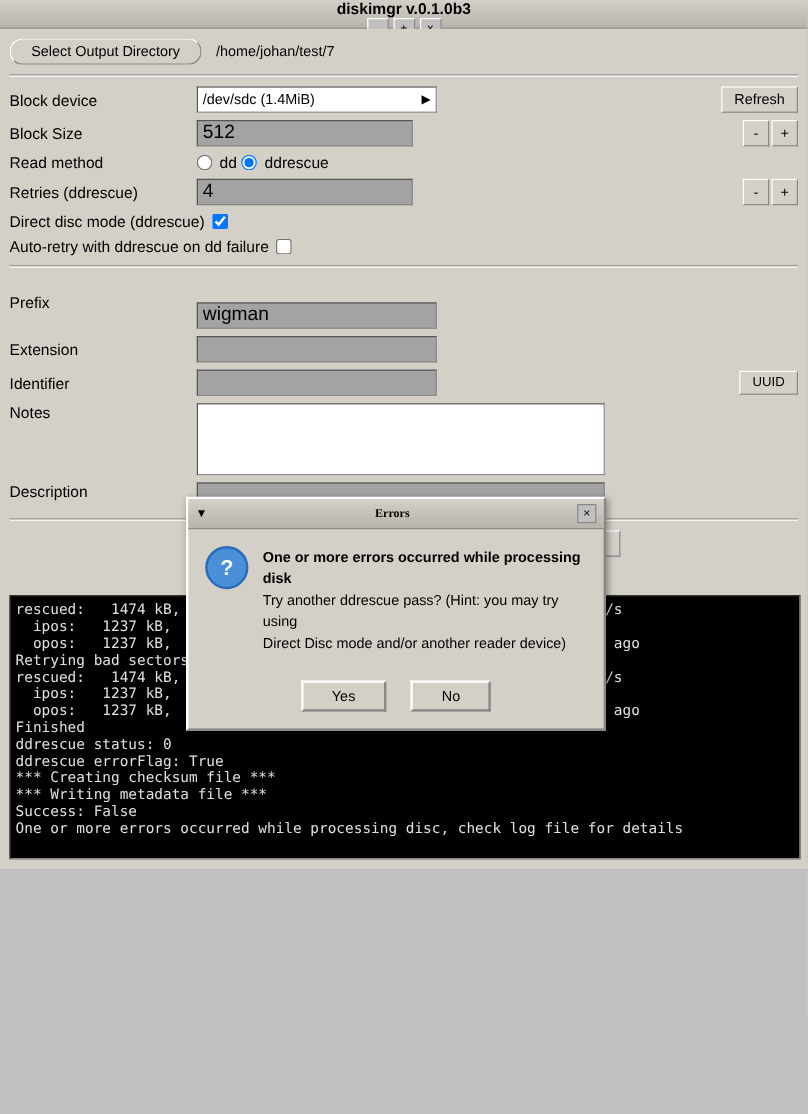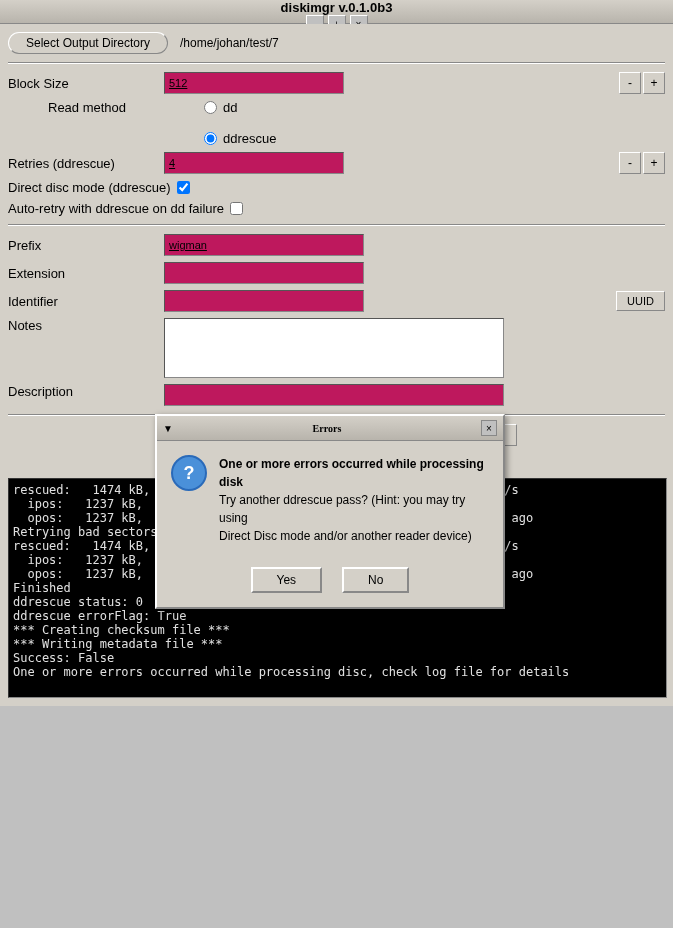--- a/index.html
+++ b/index.html
@@ -66,29 +66,28 @@
       background: #d4d0c8;
       border: 1px solid #888;
       border-top-color: #fff;
       border-left-color: #fff;
       padding: 3px 10px;
       cursor: pointer;
       font-size: 12px;
       color: #000;
     }
     .input-field {
-      background: #be185d;
+      background: #a3a3a3;
       border: 1px solid #888;
       border-top-color: #555;
       border-left-color: #555;
       padding: 2px 4px;
-      font-size: 11px;
+      font-size: 16px;
       color: #000;
       height: 22px;
-      text-decoration: underline;
     }
     .input-wide { width: 180px; }
     .path-display {
       background: #d4d0c8;
       padding: 2px 6px;
       font-size: 12px;
       color: #000;
       min-width: 200px;
     }
     .device-display {
@@ -124,22 +123,22 @@
       justify-content: center;
     }
     .separator {
       border: none;
       border-top: 1px solid #888;
       border-bottom: 1px solid #fff;
       margin: 8px 0;
     }
     .radio-group {
       display: flex;
-      flex-direction: column;
-      gap: 16px;
+      flex-direction: row;
+      gap: 4px;
     }
     .radio-row {
       display: flex;
       align-items: center;
       gap: 6px;
     }
     .text-area {
       background: #fff;
       border: 1px solid #888;
       border-top-color: #555;
@@ -281,31 +280,39 @@
 
 <div class="main-content">
 
   <div class="row">
     <button class="btn" style="min-width:160px;border-radius:11px;">Select Output Directory</button>
     <span class="path-display">/home/johan/test/7</span>
   </div>
 
   <hr class="separator">
 
+  <div class="row">
+    <span class="label">Block device</span>
+    <div class="device-display">
+      <span>/dev/sdc (1.4MiB)</span>
+      <span style="cursor:pointer;font-size:10px;">▶</span>
+    </div>
+    <button class="btn" style="margin-left:auto;">Refresh</button>
+  </div>
 
   <div class="row">
     <span class="label">Block Size</span>
     <input class="input-field input-wide" type="text" value="512" style="">
     <div class="spinbox" style="margin-left:auto;">
       <button class="spin-btn">-</button>
       <button class="spin-btn">+</button>
     </div>
   </div>
 
-  <div class="row" style="align-items:flex-start;margin-left:40px;">
+  <div class="row" style="align-items:center;">
     <span class="label">Read method</span>
     <div class="radio-group">
       <div class="radio-row">
         <input type="radio" name="read_method" style="">
         <span>dd</span>
       </div>
       <div class="radio-row">
         <input type="radio" name="read_method" checked="" style="">
         <span>ddrescue</span>
       </div>
@@ -329,21 +336,21 @@
   <div class="row">
     <span class="label">Auto-retry with ddrescue on dd failure</span>
     <input type="checkbox" style="">
   </div>
 
   <hr class="separator">
 
 
   <div class="row">
     <span class="label">Prefix</span>
-    <input class="input-field" type="text" style="width: 200px;" value="wigman">
+    <input class="input-field" type="text" style="width: 200px; margin-top: 21px;" value="wigman">
   </div>
 
   <div class="row">
     <span class="label">Extension</span>
     <input class="input-field" type="text" style="width: 200px;">
   </div>
 
   <div class="row">
     <span class="label">Identifier</span>
     <input class="input-field" type="text" style="width: 200px;">

